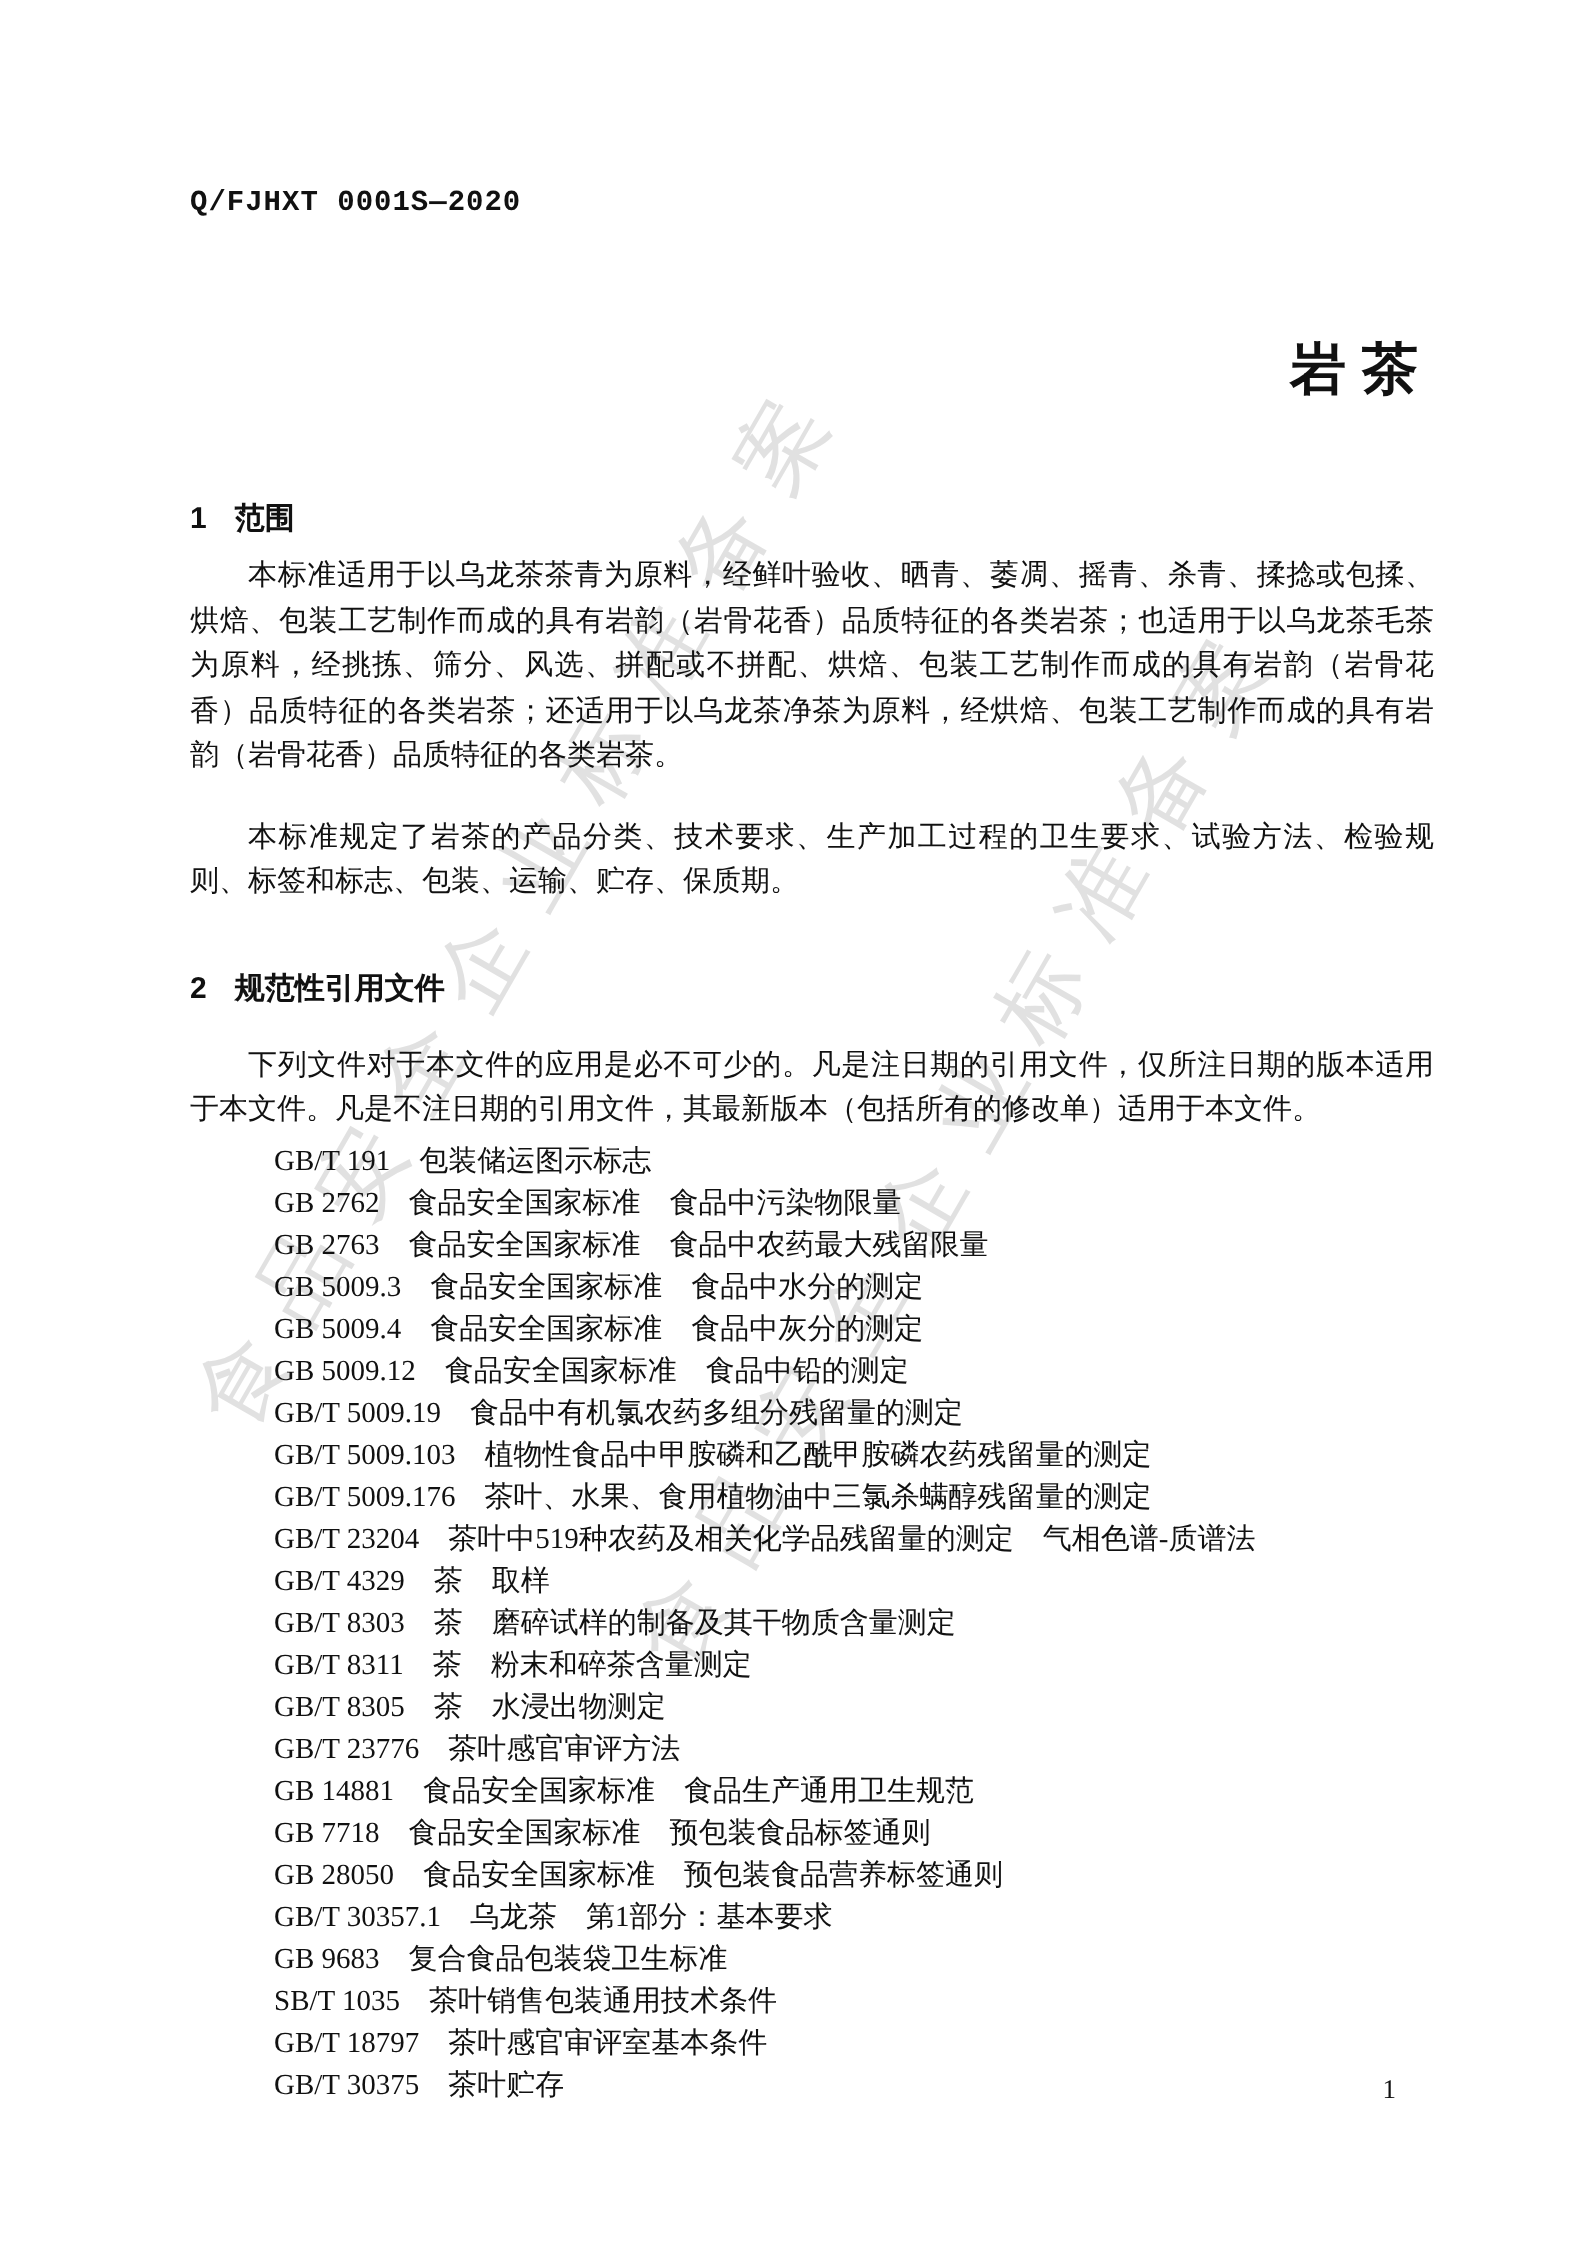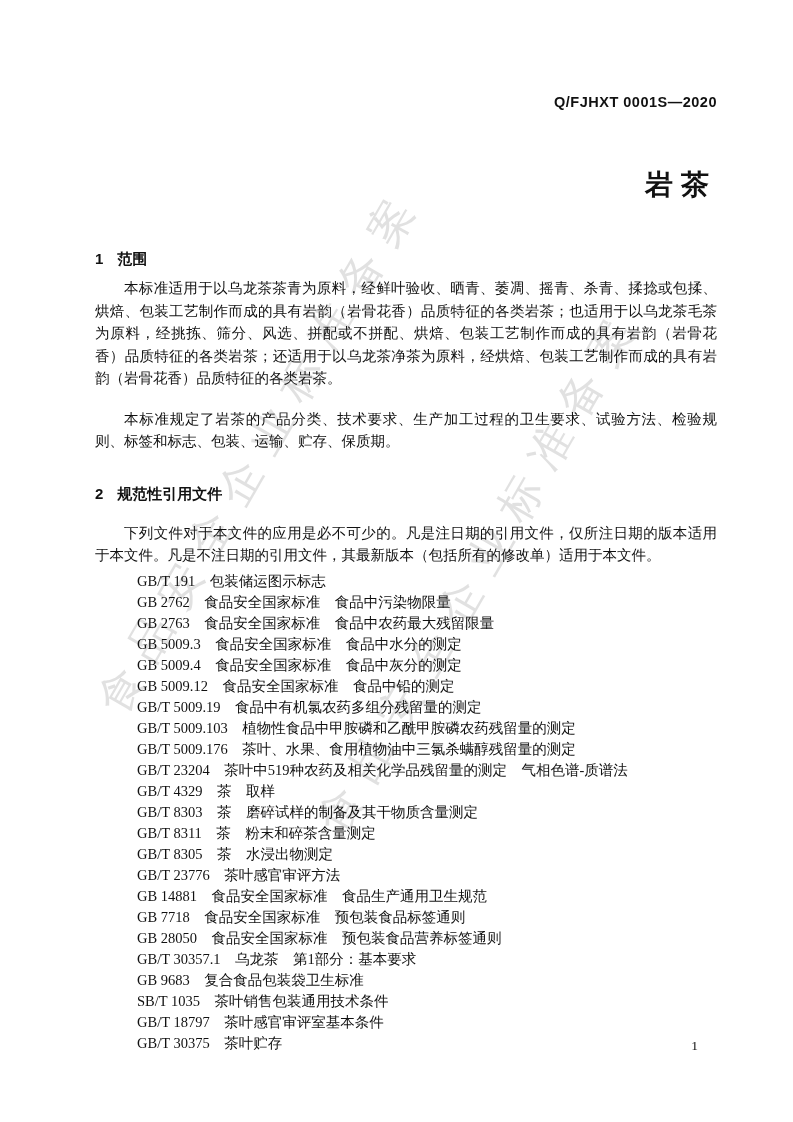--- a/index.html
+++ b/index.html
@@ -33,22 +33,22 @@
     letter-spacing: 16px;
     color: rgba(120, 120, 120, 0.22);
     white-space: nowrap;
     transform: rotate(-60deg);
     transform-origin: left center;
   }
   .wm1 { left: 110px; top: 680px; }
   .wm2 { left: 330px; top: 800px; }
   
   .header {
-    text-align: right;
-    font-family: Liberation Sans, sans-serif;
+    text-align: left;
+    font-family: Liberation Mono, monospace;
     font-weight: bold;
     font-size: 14.5px;
     letter-spacing: 0.5px;
   }
   
   .doc-title {
     text-align: right;
     font-family: "Liberation Sans", sans-serif;
     font-weight: bold;
     font-size: 28px;

